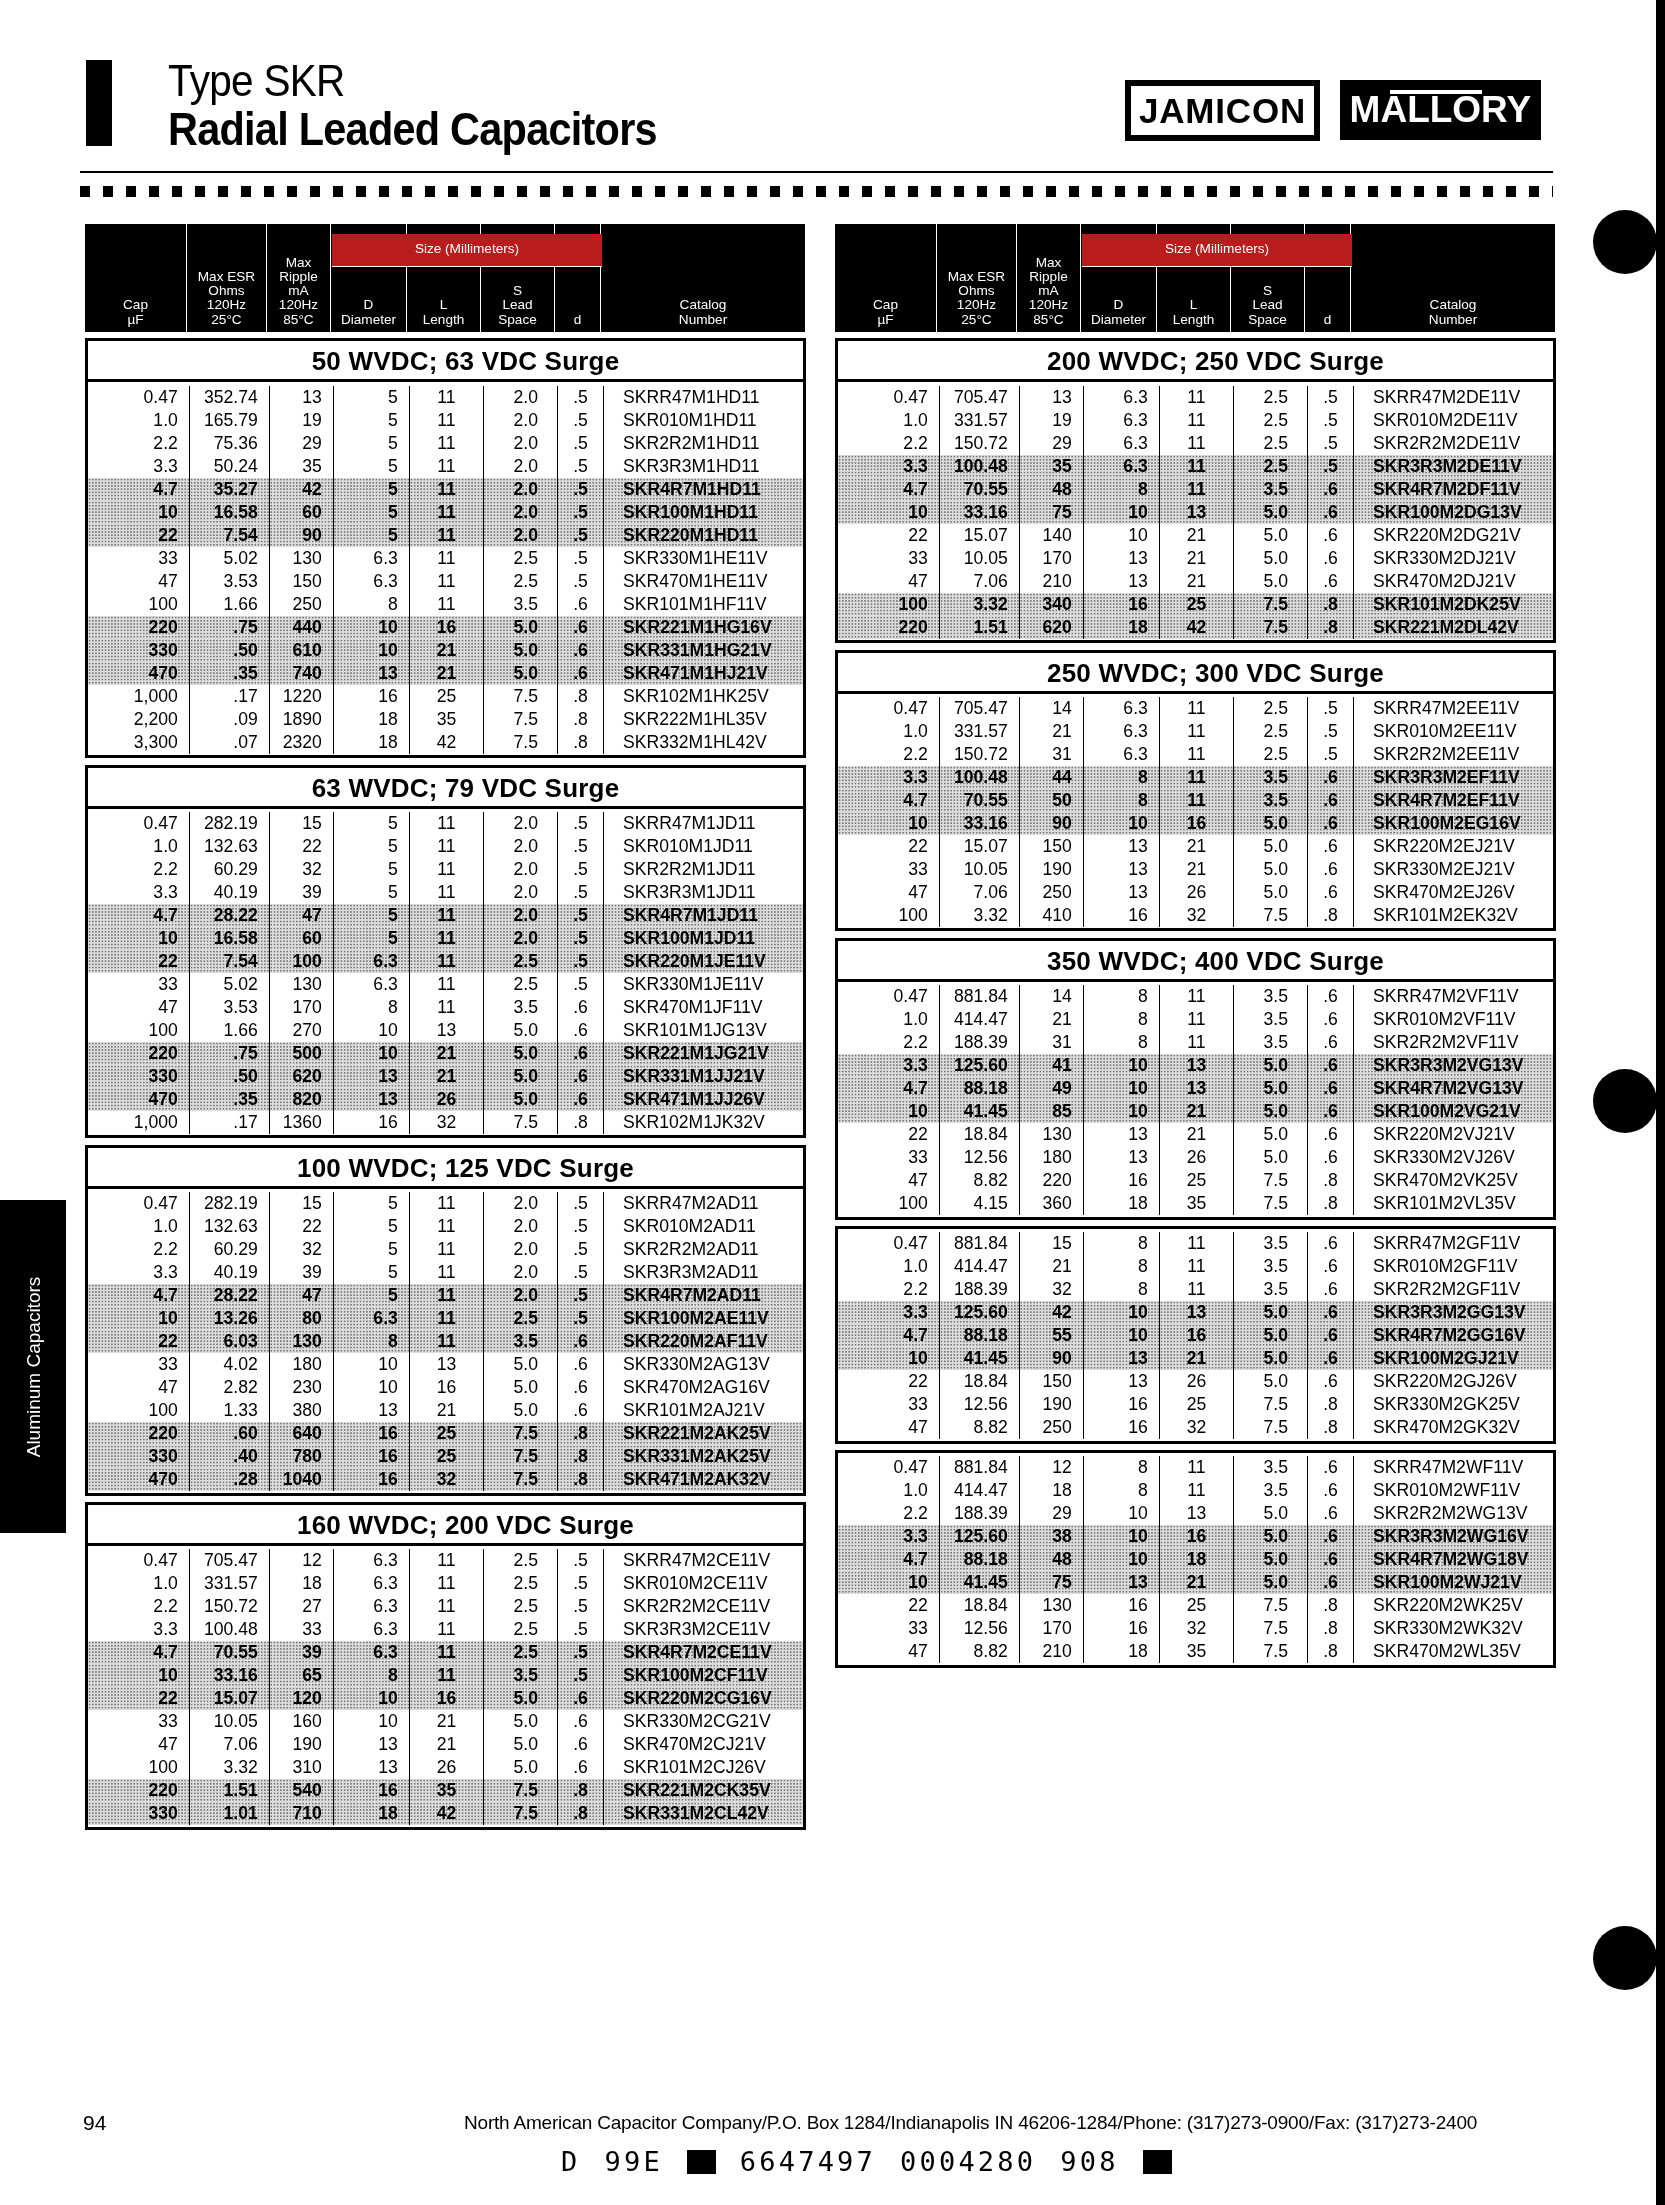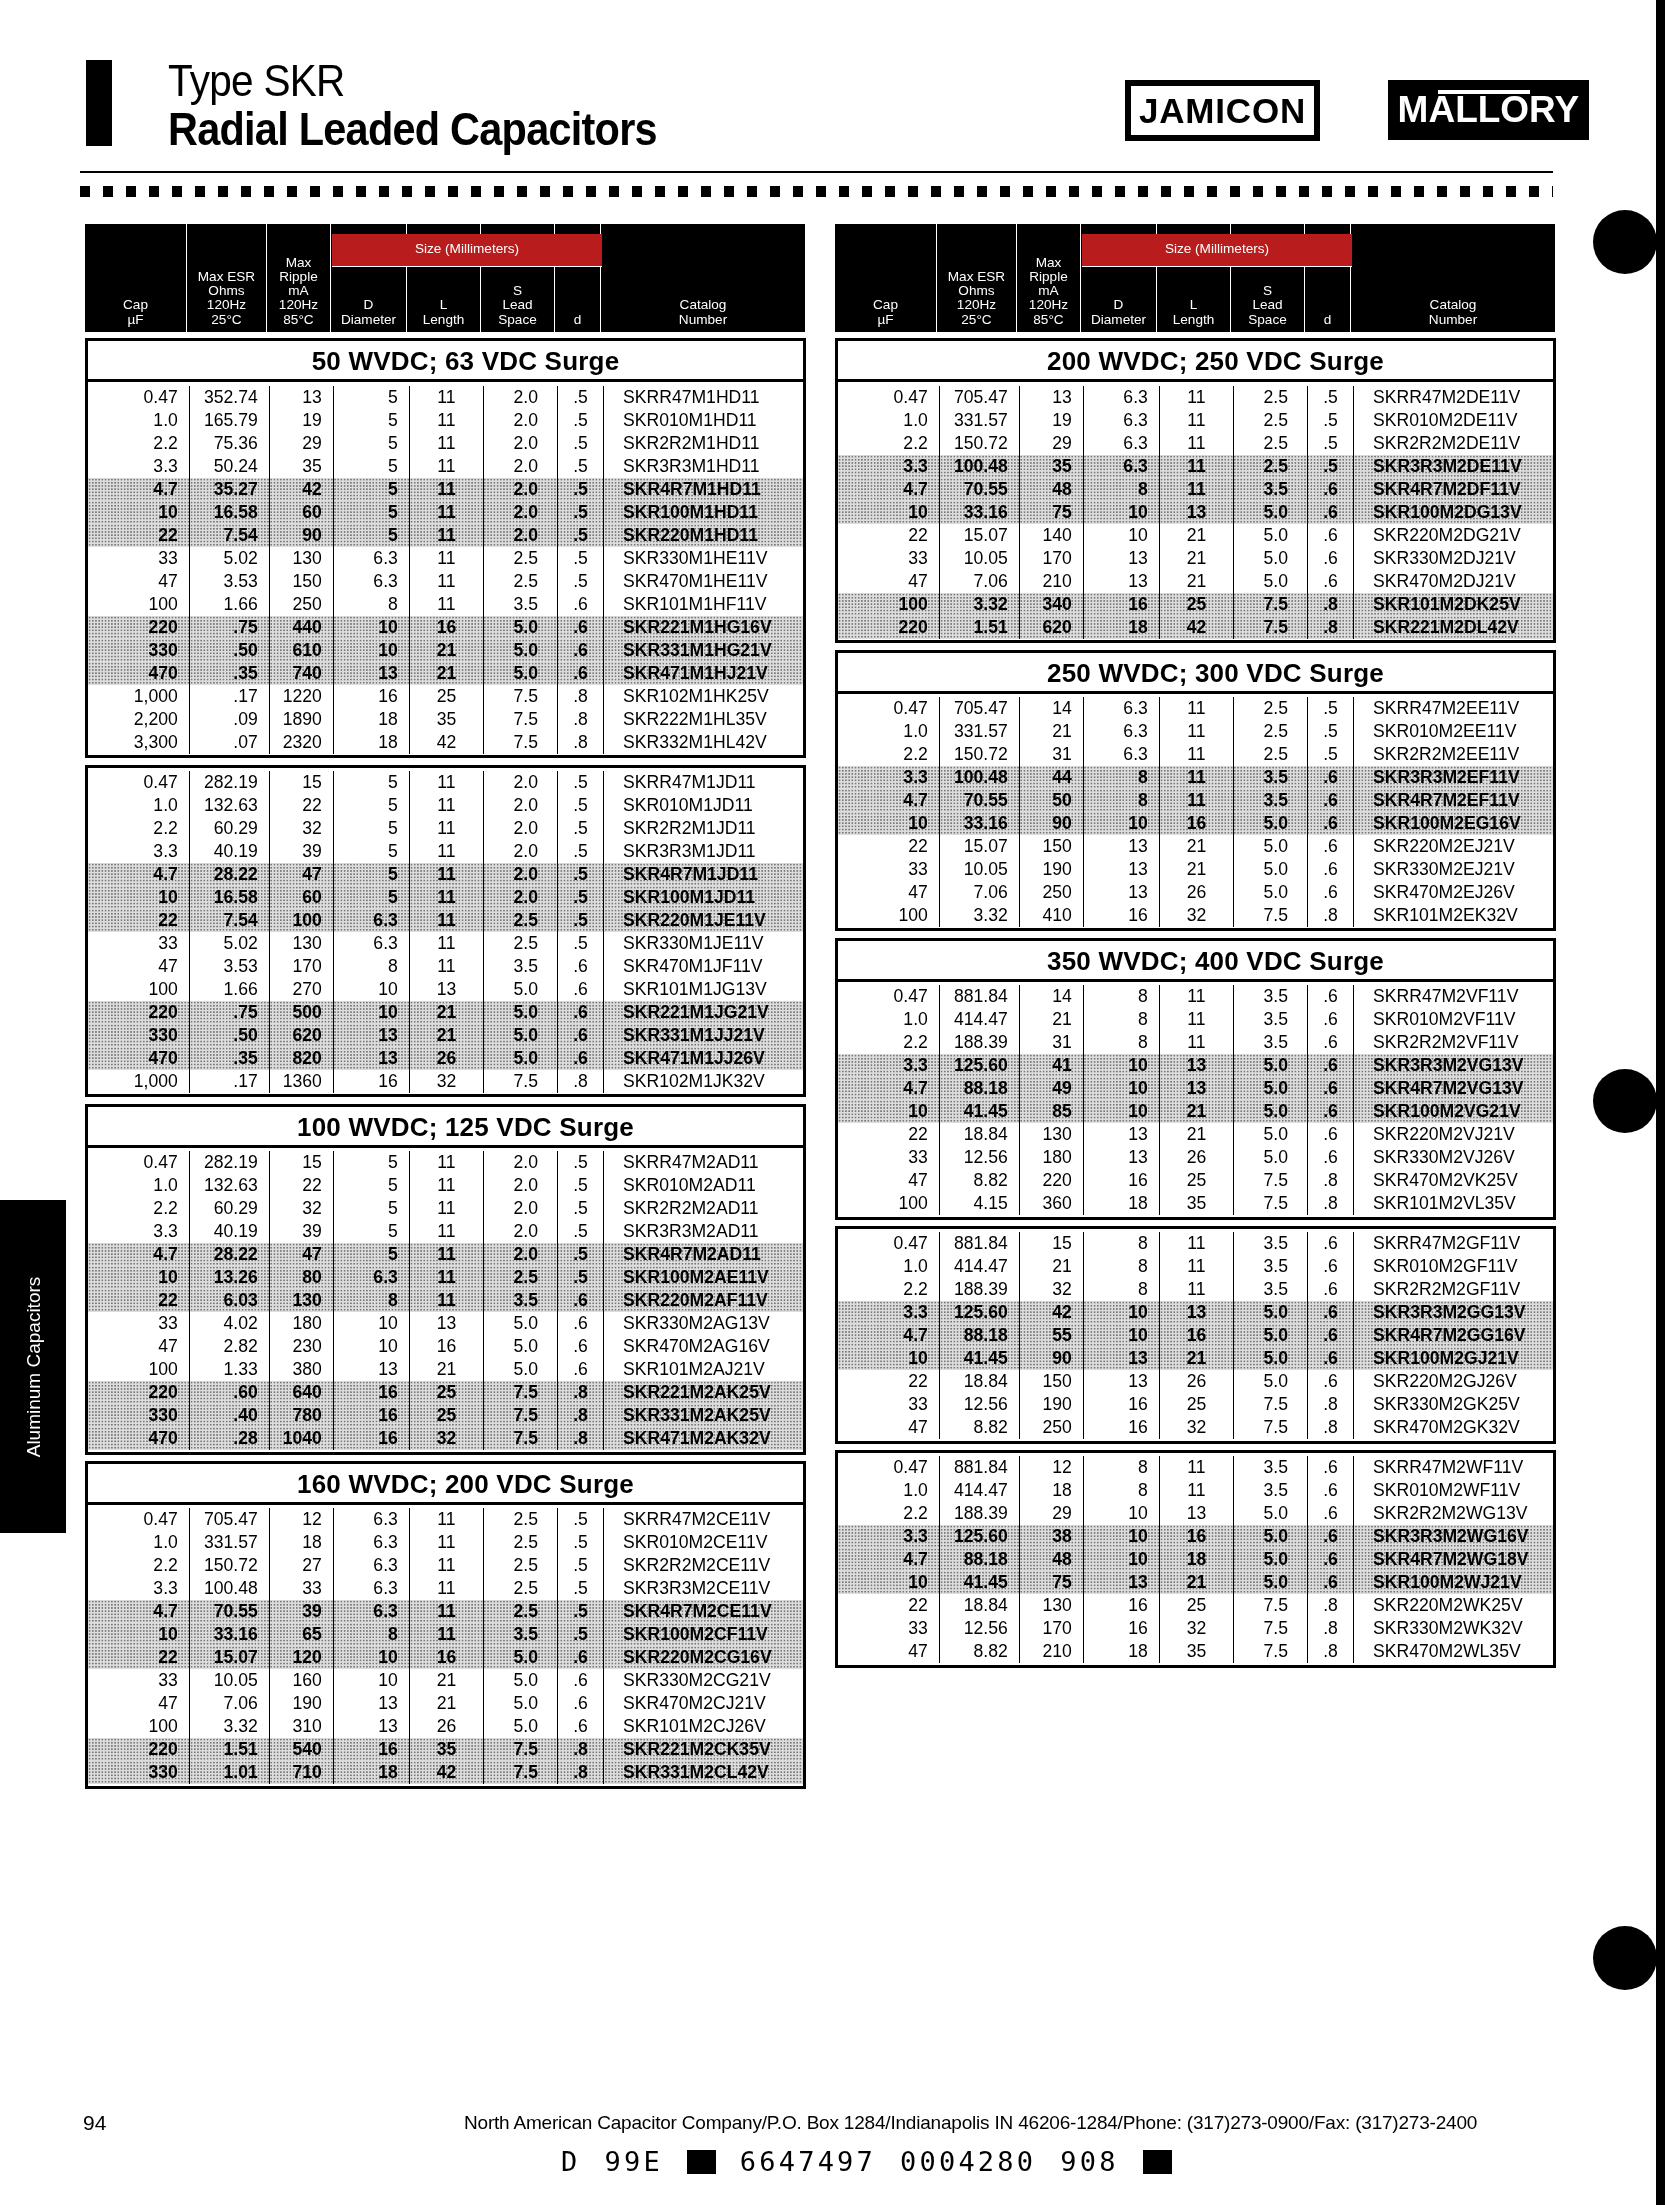--- a/index.html
+++ b/index.html
@@ -3,21 +3,21 @@
 <meta charset="utf-8">
 <style>
   html, body { margin:0; padding:0; background:#fff; }
   body { width:1666px; height:2205px; position:relative; overflow:hidden; font-family:"Liberation Sans", sans-serif; color:#000; }
   .title-bar { position:absolute; left:86px; top:60px; width:26px; height:86px; background:#000; }
   .title { position:absolute; left:168px; top:58px; line-height:1; }
   .title .l1 { font-size:45px; font-weight:400; letter-spacing:-0.8px; transform:scaleX(0.9); transform-origin:left; display:block; }
   .title .l2 { font-size:46px; font-weight:700; letter-spacing:-0.8px; transform:scaleX(0.9); transform-origin:left; display:block; margin-top:3.2px; }
   .logos { position:absolute; left:1125px; top:80px; display:flex; gap:20px;justify-content:space-between; }
   .logo-j { border:6.4px solid #000; padding:1.6px 8px; font-size:35px; font-weight:700; letter-spacing:0.8px; height:46px; display:flex; align-items:center; }
-  .logo-m { background:#000; color:#fff; padding:3.2px 9.6px; font-size:37px; font-weight:700; height:54px; display:flex; align-items:center; position:relative;margin-left:48px; }
+  .logo-m { background:#000; color:#fff; padding:3.2px 9.6px; font-size:37px; font-weight:700; height:54px; display:flex; align-items:center; position:relative; }
   .logo-m::before { content:""; position:absolute; left:50px; top:9.6px; width:92px; height:4px; background:#fff; }
   .rule { position:absolute; left:80px; top:171px; width:1473px; height:2.4px; background:#000; }
   .dashes { position:absolute; left:80px; top:186px; width:1473px; height:11.2px;
     background:repeating-linear-gradient(90deg,#000 0 9.6px,transparent 9.6px 23px); }
   .panel { position:absolute; width:721px; }
   .thead { background:#000; color:#fff; height:108px; display:grid;
     grid-template-columns:102px 80px 64px 76px 74px 74px 46px 1fr; position:relative; font-size:13.6px; text-align:center; line-height:1.05; }
   .thead .c { display:flex; flex-direction:column; justify-content:flex-end; padding-bottom:5px; border-right:0.8px solid #fff; }
   .thead .c:last-child { border-right:none; }
   .thead .sizehdr { position:absolute; left:247px; width:270px; top:9.6px; height:32px; border-bottom:1.6px solid #fff; display:flex; align-items:center; justify-content:center; background:#b91c1c; }
@@ -255,20 +255,21 @@
           <span>2320</span>
           <span>18</span>
           <span>42</span>
           <span>7.5</span>
           <span>.8</span>
           <span>SKR332M1HL42V</span>
         </div>
       </div>
     </div>
     <div class="block">
+      <div class="block-title">63 WVDC; 79 VDC Surge</div>
       <div class="rows">
         <div class="row">
           <span>0.47</span>
           <span>282.19</span>
           <span>15</span>
           <span>5</span>
           <span>11</span>
           <span>2.0</span>
           <span>.5</span>
           <span>SKRR47M1JD11</span>

